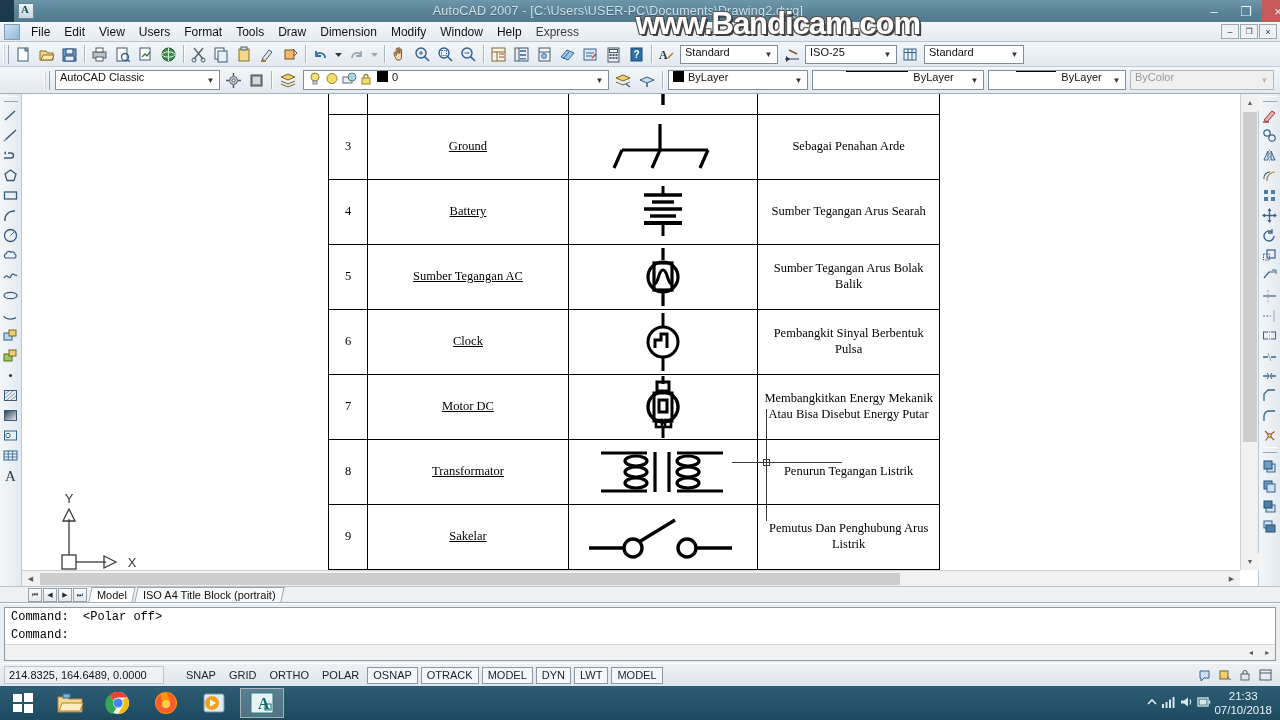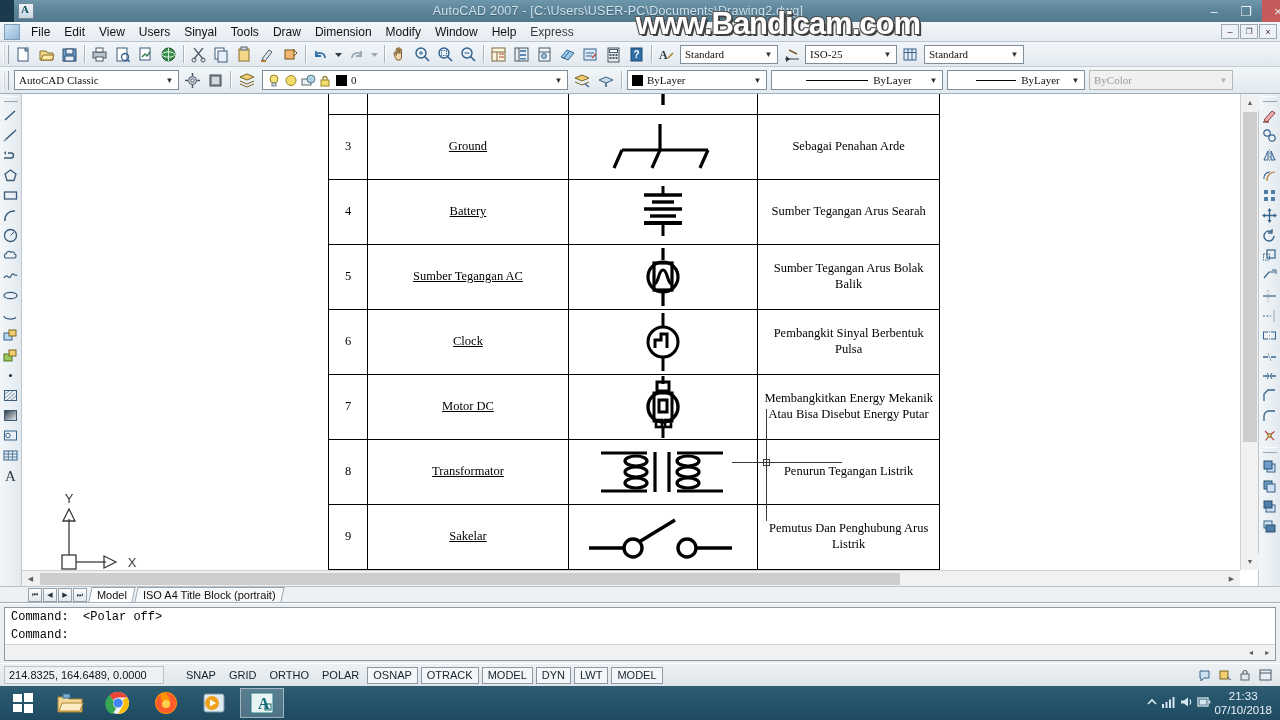--- a/index.html
+++ b/index.html
@@ -58,37 +58,37 @@
   .menu-item.express{ color:#3a3a3a; }
 
   
   .tb-row{
     position:absolute; left:0; width:1280px;
     background:linear-gradient(to bottom,#f2f6f9,#e2e9ef);
     border-bottom:1px solid #c4ced6;
     display:flex; align-items:center;
   }
   #tb1{ top:42px; height:25px; }
-  #tb2{ top:67px; height:27px; border-bottom:1px solid #9fb0bd;}
+  #tb2{ top:67px; height:27px; border-bottom:1px solid #9fb0bd;padding-left:41px;}
   .grip{
     width:6px; height:19px; margin:0 3px; flex:0 0 auto;
     border-left:1px solid #fff; border-right:1px solid #97a6b2;
     box-shadow:inset 1px 0 0 #c6cfd6;
   }
   .tbtn{
     width:21px; height:21px; margin:0 1px; flex:0 0 auto; position:relative;
     display:flex;align-items:center;justify-content:center;
   }
   .tbtn svg{ display:block; }
   .sep{ width:1px;height:18px;margin:0 3px;background:#a9b6c0;box-shadow:1px 0 0 #fdfdfd; flex:0 0 auto;}
 
   .combo{
     height:19px; background:#fff; border:1px solid #7f8e99;
-    display:flex; align-items:center; position:relative; flex:0 0 auto;
-    font-size:11px; color:#111; padding-left:4px; margin:8px 2px;font-family:Liberation Serif, serif;
+    display:flex; align-items:flex-start; position:relative; flex:0 0 auto;
+    font-size:11px; color:#111; padding-left:4px; margin:8px 2px;
   }
   .combo .arrow{
     position:absolute; right:2px; top:50%; transform:translateY(-50%);
     width:13px;height:15px;display:flex;align-items:center;justify-content:center;
     font-size:8px; color:#30343a;
   }
   .combo.grayed{ background:#f0f0f0; color:#9a9a9a; border-color:#b3b8bc;}
   .combo.grayed .arrow{ color:#b0b4b8;}
   .combo .swatch{
     width:11px;height:11px;background:#000;border:1px solid #000;margin-right:4px;flex:0 0 auto;
@@ -253,21 +253,21 @@
       <div class="wbtn close">×</div>
     </div>
   </div>
 
   <div class="menubar">
     <div class="sysico"></div>
     <div class="menu-item">File</div>
     <div class="menu-item">Edit</div>
     <div class="menu-item">View</div>
     <div class="menu-item">Users</div>
-    <div class="menu-item">Sinyal</div>
+    <div class="menu-item">Format</div>
     <div class="menu-item">Tools</div>
     <div class="menu-item">Draw</div>
     <div class="menu-item">Dimension</div>
     <div class="menu-item">Modify</div>
     <div class="menu-item">Window</div>
     <div class="menu-item">Help</div>
     <div class="menu-item express">Express</div>
     <div style="margin-left:auto;display:flex;align-items:center;padding-right:3px;">
       <div style="width:18px;height:15px;border:1px solid #9aa8b2;background:#eef2f6;display:flex;align-items:center;justify-content:center;font-size:9px;color:#333;">–</div>
       <div style="width:18px;height:15px;border:1px solid #9aa8b2;background:#eef2f6;display:flex;align-items:center;justify-content:center;font-size:8px;color:#333;margin-left:1px;">❐</div>

